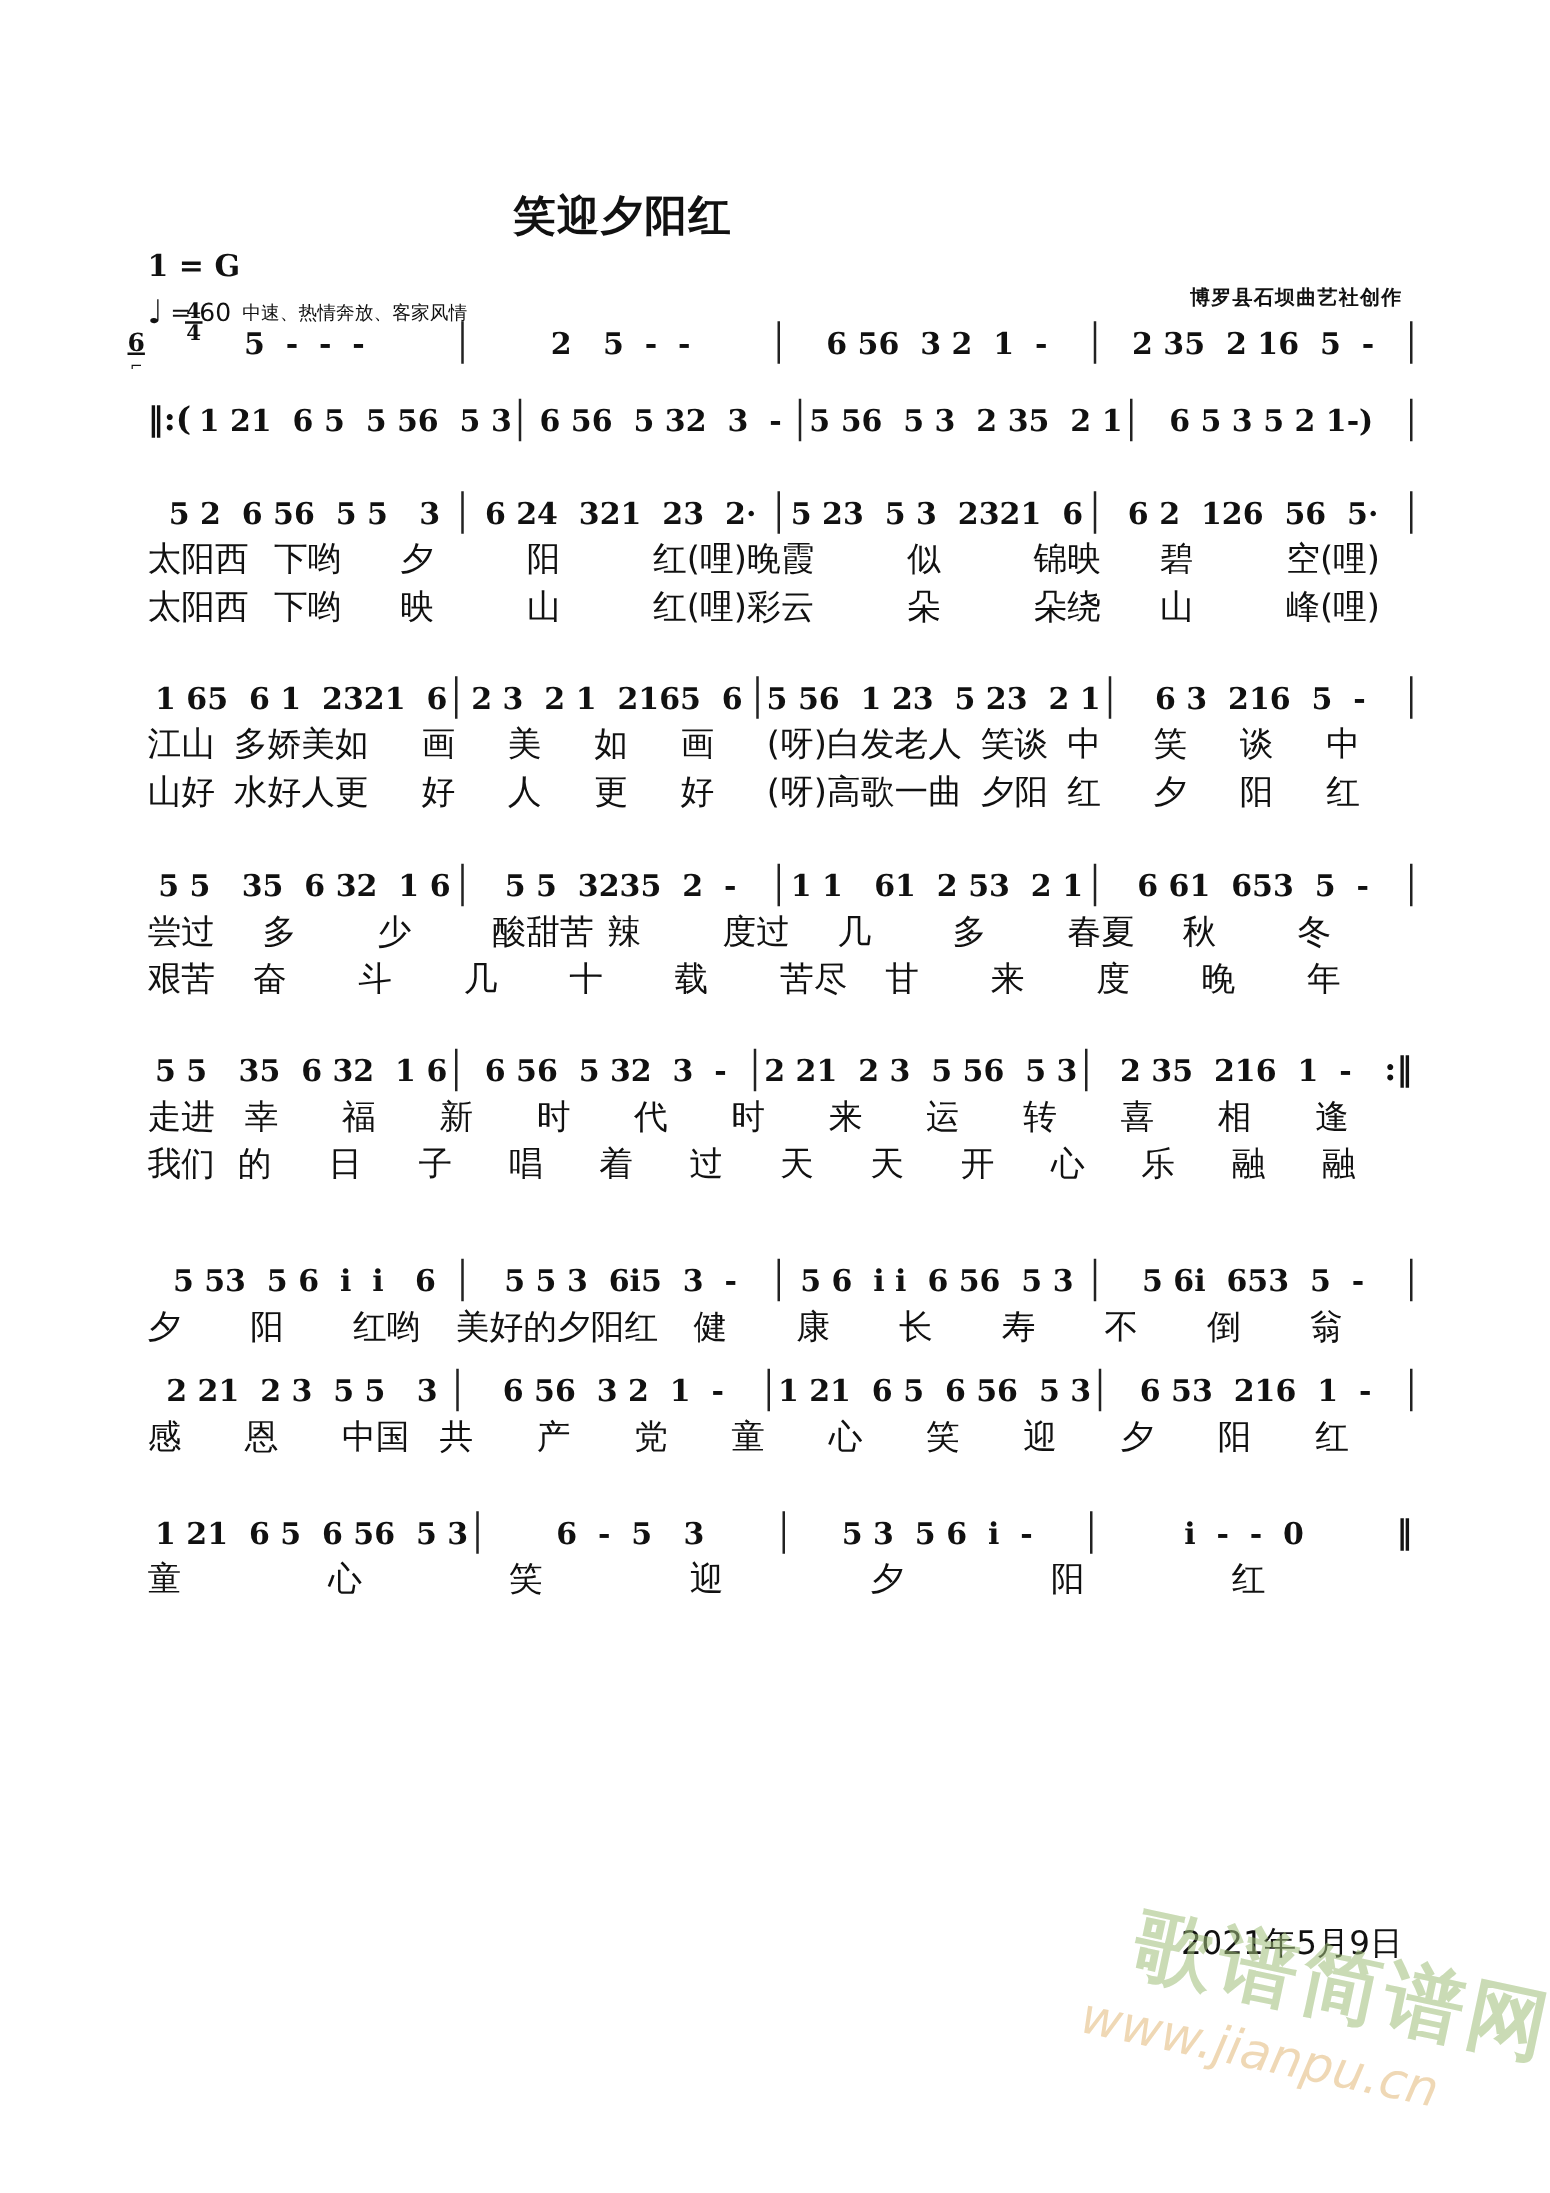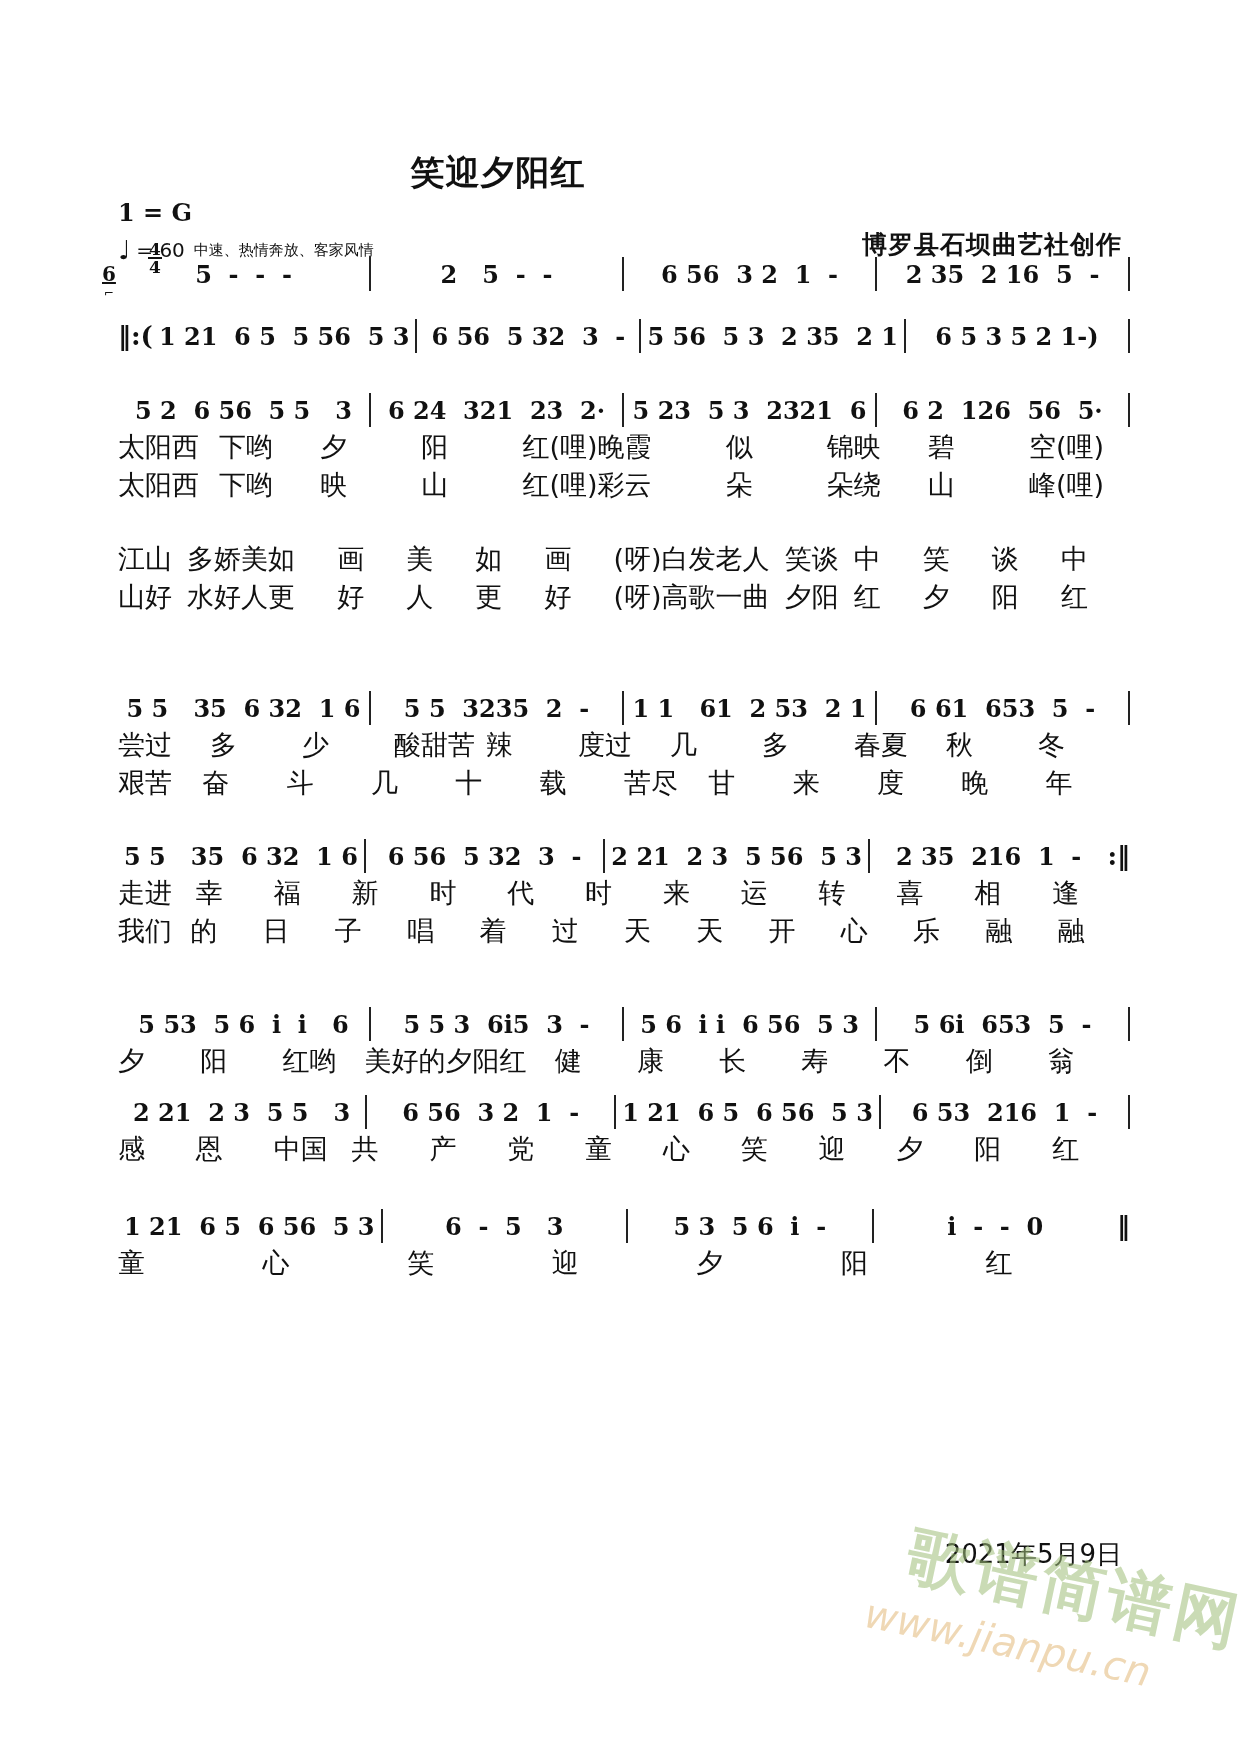--- a/index.html
+++ b/index.html
@@ -4,21 +4,21 @@
 <style>
   html, body { margin: 0; padding: 0; background: #ffffff; }
   body { width: 1240px; height: 1754px; position: relative; overflow: hidden; color: #111; font-family: "DejaVu Sans", sans-serif; }
   .title { position: absolute; left: 0; width: 996px; top: 150px; text-align: center; font-size: 34px; font-weight: bold; letter-spacing: 1px; }
   .key { position: absolute; left: 118px; top: 198px; font-family: "DejaVu Serif", serif; font-weight: bold; font-size: 24px; display: flex; align-items: center; gap: 14px; flex-direction: column; }
   .timesig { display: inline-flex; flex-direction: column; align-items: center; font-size: 17px; line-height: 16px; }
   .timesig .bar { width: 14px; height: 2px; background: #111; }
   .tempo { position: absolute; left: 118px; top: 238px; font-size: 20px; display: flex; align-items: center; gap: 6px; }
   .tempo .note-glyph { font-size: 26px; line-height: 20px; }
   .tempo .desc { font-size: 15px; margin-left: 3px; }
-  .author { position: absolute; right: 118px; top: 228px; font-size: 25px; font-weight: bold; letter-spacing: 1px; }
+  .author { position: absolute; right: 118px; top: 228px; font-size: 16px; font-weight: bold; letter-spacing: 1px; }
   .grace { position: absolute; left: 102px; top: 262px; font-family: "DejaVu Serif", serif; font-weight: bold; font-size: 20px; text-decoration: underline; }
   .grace-mark { position: absolute; left: 104px; top: 286px; font-size: 12px; }
   .row { position: absolute; left: 118px; width: 1012px; }
   .notes { font-family: "DejaVu Serif", serif; font-weight: bold; font-size: 24px; white-space: pre; display: flex; align-items: center; height: 36px; }
   .measure { flex: 1; display: flex; justify-content: space-around; align-items: center; padding: 0 6px; }
   .barline { width: 2px; height: 34px; background: #222; }
   .rep-start, .rep-end, .final { font-family: "DejaVu Serif", serif; font-weight: bold; font-size: 26px; }
   .lyrics { font-size: 27px; display: flex; height: 38px; align-items: center; }
   .lyrics span { flex: 1; white-space: pre; }
   .date { position: absolute; right: 118px; top: 1513px; font-size: 26px; margin-top: 24px; }
@@ -79,20 +79,21 @@
         <span>山</span>
         <span>红(哩)彩</span>
         <span>云</span>
         <span>朵</span>
         <span>朵绕</span>
         <span>山</span>
         <span>峰(哩)</span>
       </div>
     </div>
     <div class="row" style="top: 540px;">
+      <div class="notes"><span class="measure">1 65  6 1  2321  6</span><span class="barline"></span><span class="measure">2 3  2 1  2165  6</span><span class="barline"></span><span class="measure">5 56  1 23  5 23  2 1</span><span class="barline"></span><span class="measure">6 3  216  5  -</span><span class="barline"></span></div>
       <div class="lyrics">
         <span>江山</span>
         <span>多娇美</span>
         <span>如</span>
         <span>画</span>
         <span>美</span>
         <span>如</span>
         <span>画</span>
         <span>(呀)白发</span>
         <span>老人</span>

